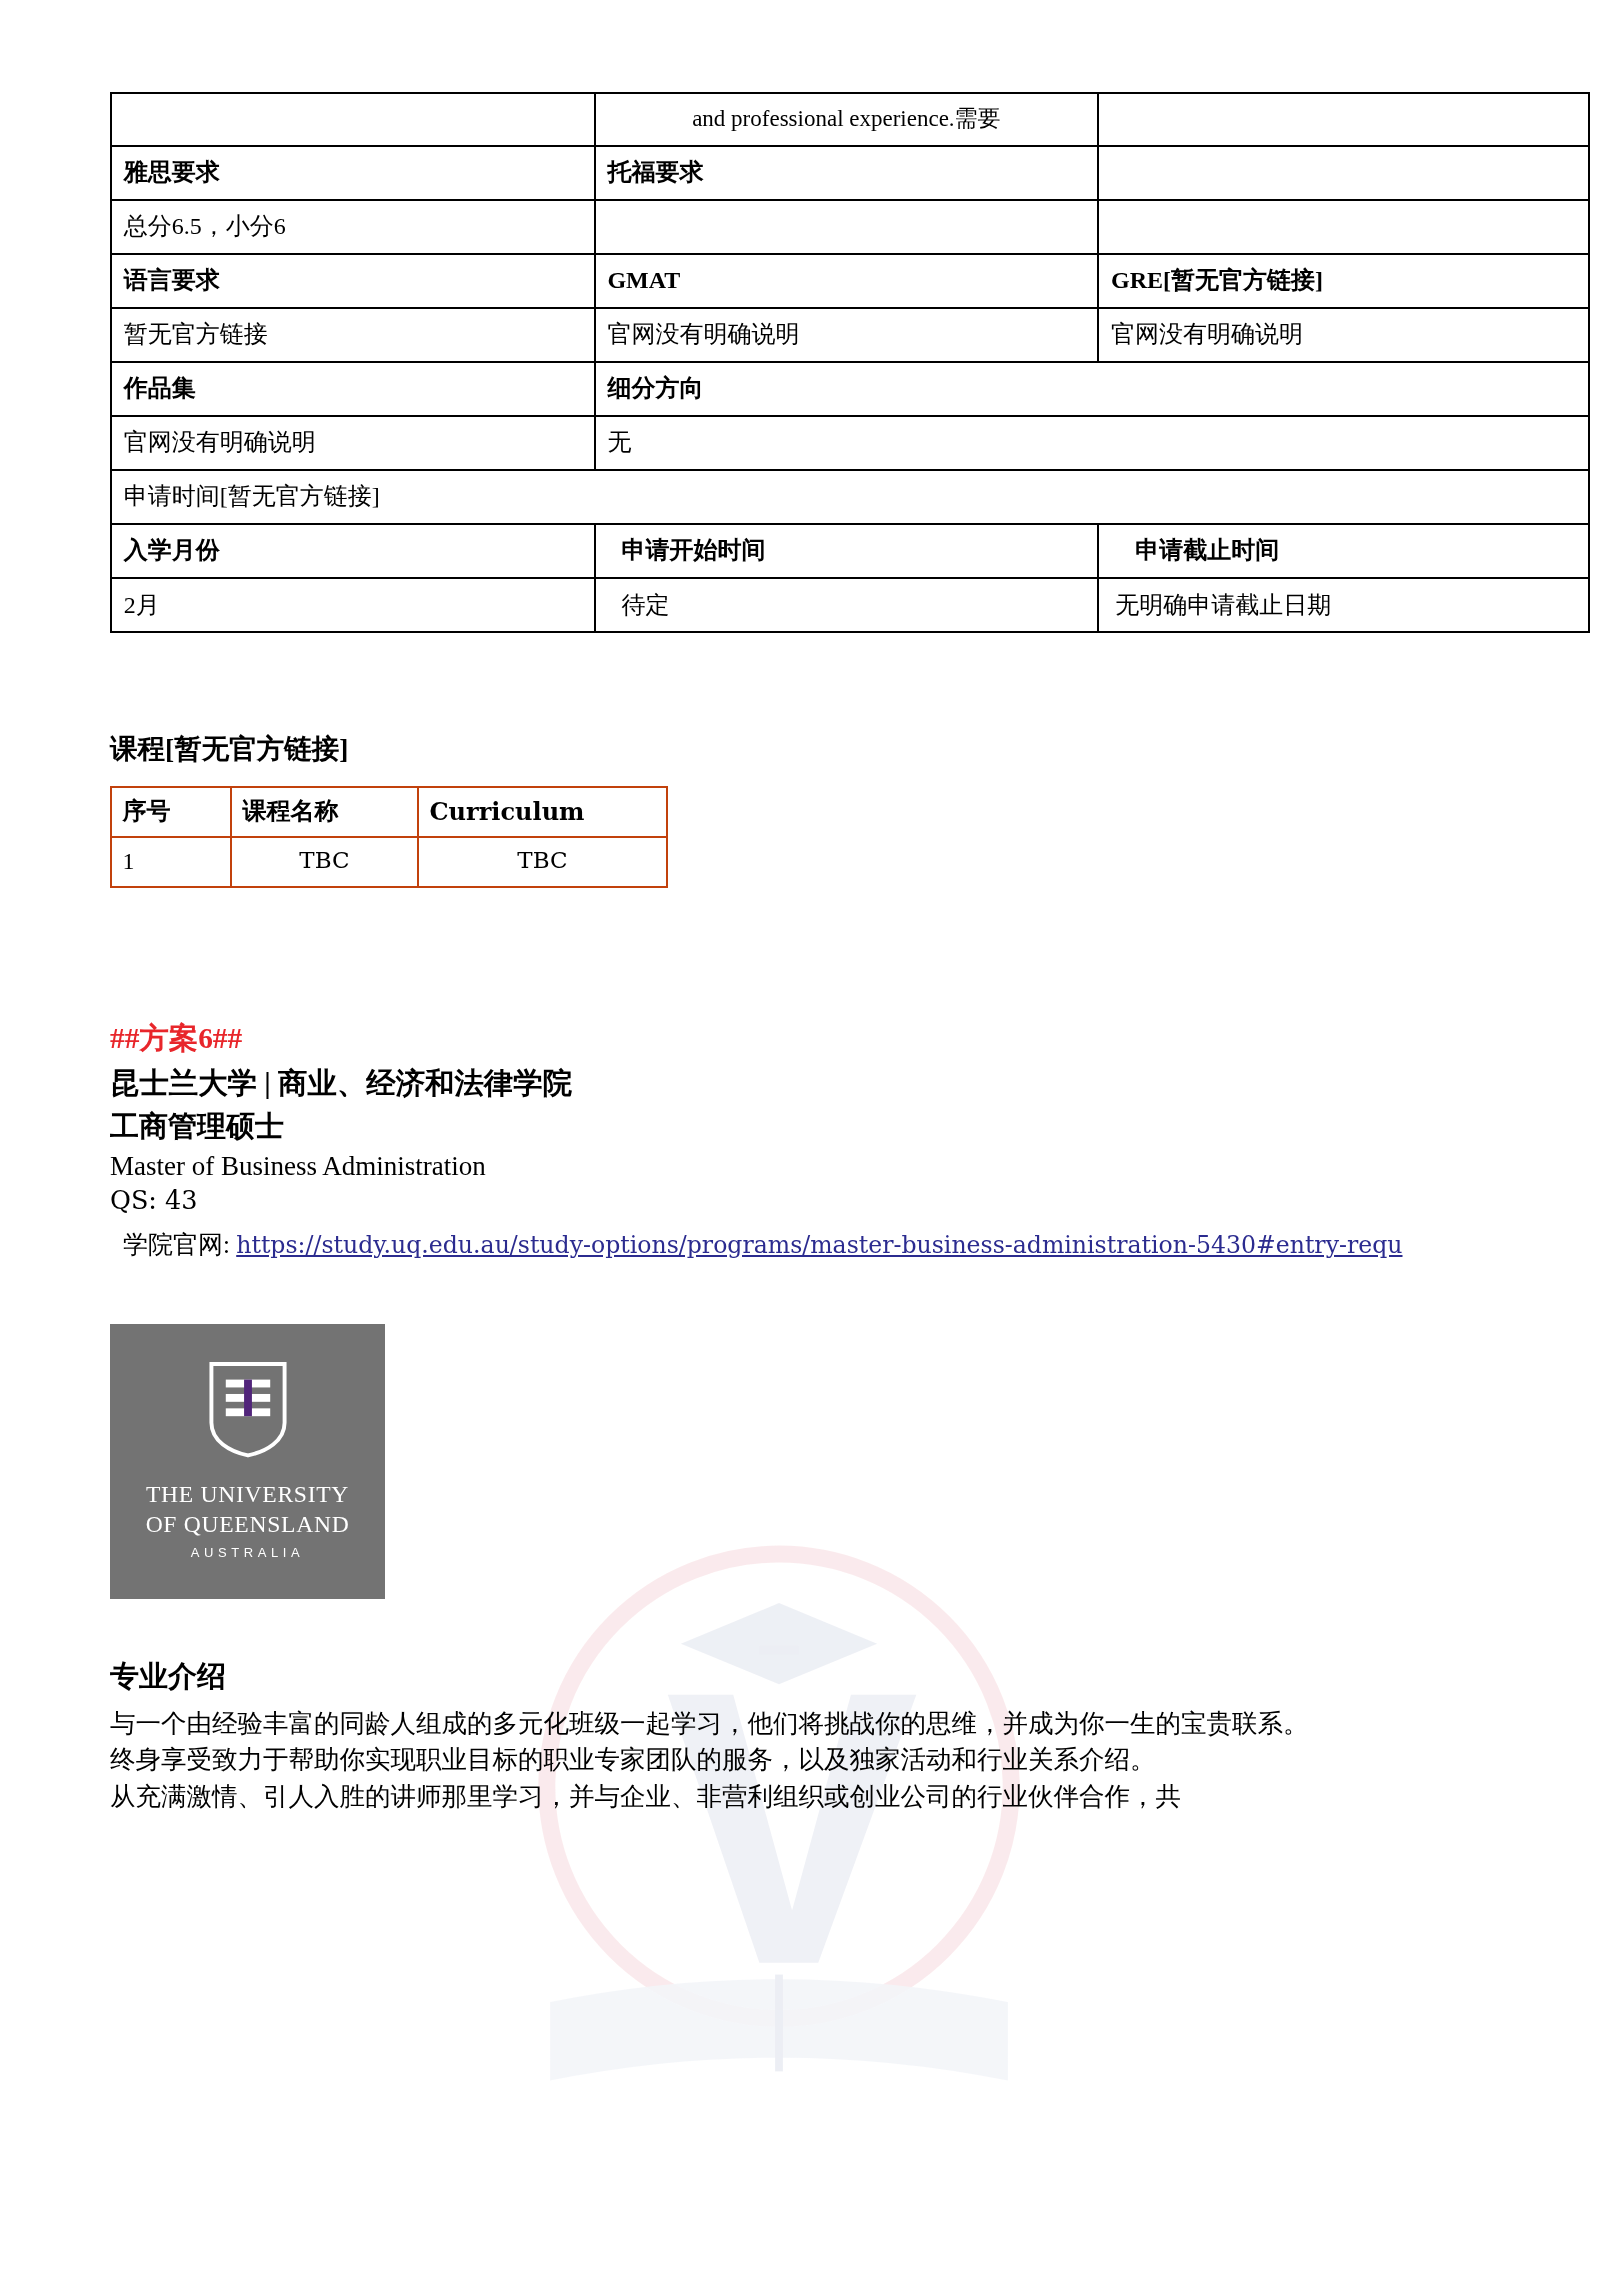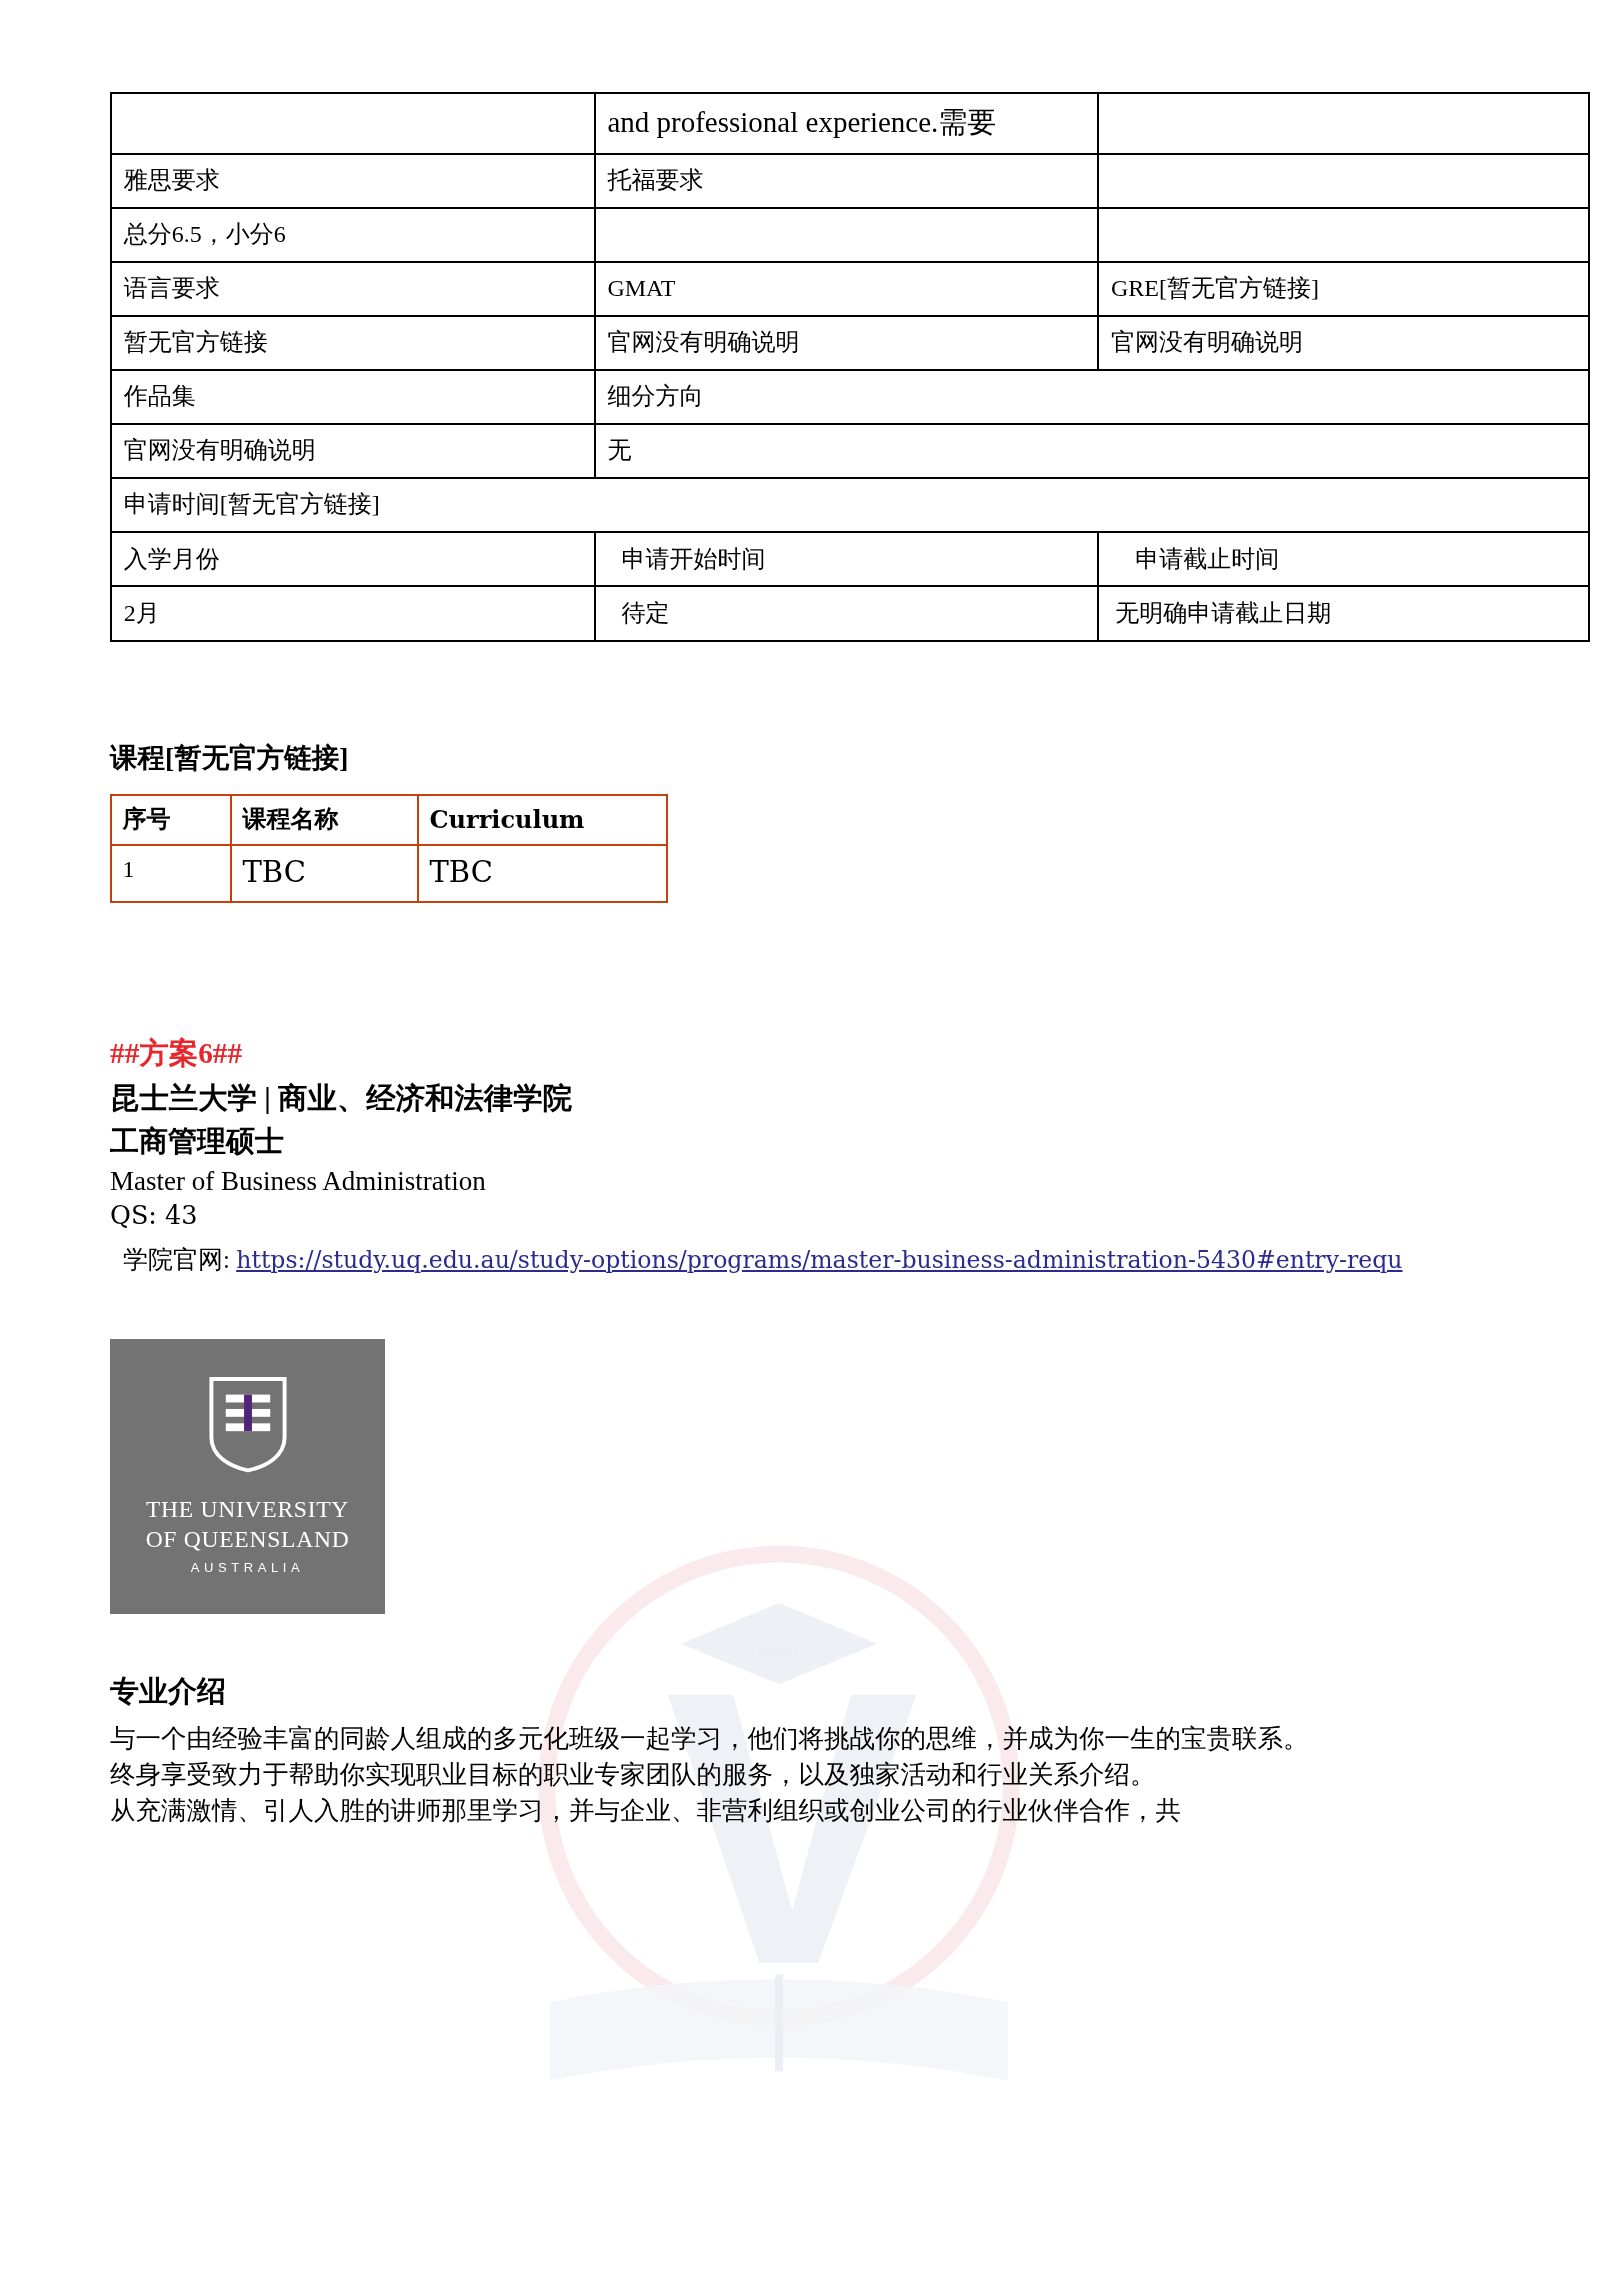--- a/index.html
+++ b/index.html
@@ -50,30 +50,31 @@
     font-size: 24px;
   }
   table.req td {
     border: 2px solid #000000;
     padding: 9.2px 11.8px 10.5px 11.8px;
     vertical-align: top;
     line-height: 1.35;
     font-family: "Liberation Serif", serif;
   }
   td.bold {
-    font-weight: normal;
+    font-weight: bold;
     margin-left: 20px;
   }
   .c1 { width: 458px; }
   .c2 { width: 478px; }
   .c3 { width: 465px; }
 
   .latin {
     font-family: "DejaVu Serif", serif;
-    font-size: 29px;
+    font-size: 23px;
+    text-align: center;
   }
 
   .spacer-lg { height: 98px; }
 
   h3.section {
     font-family: "Liberation Serif", serif;
     font-size: 27.5px;
     font-weight: bold;
     margin: 0 0 18.3px 0;
   }

